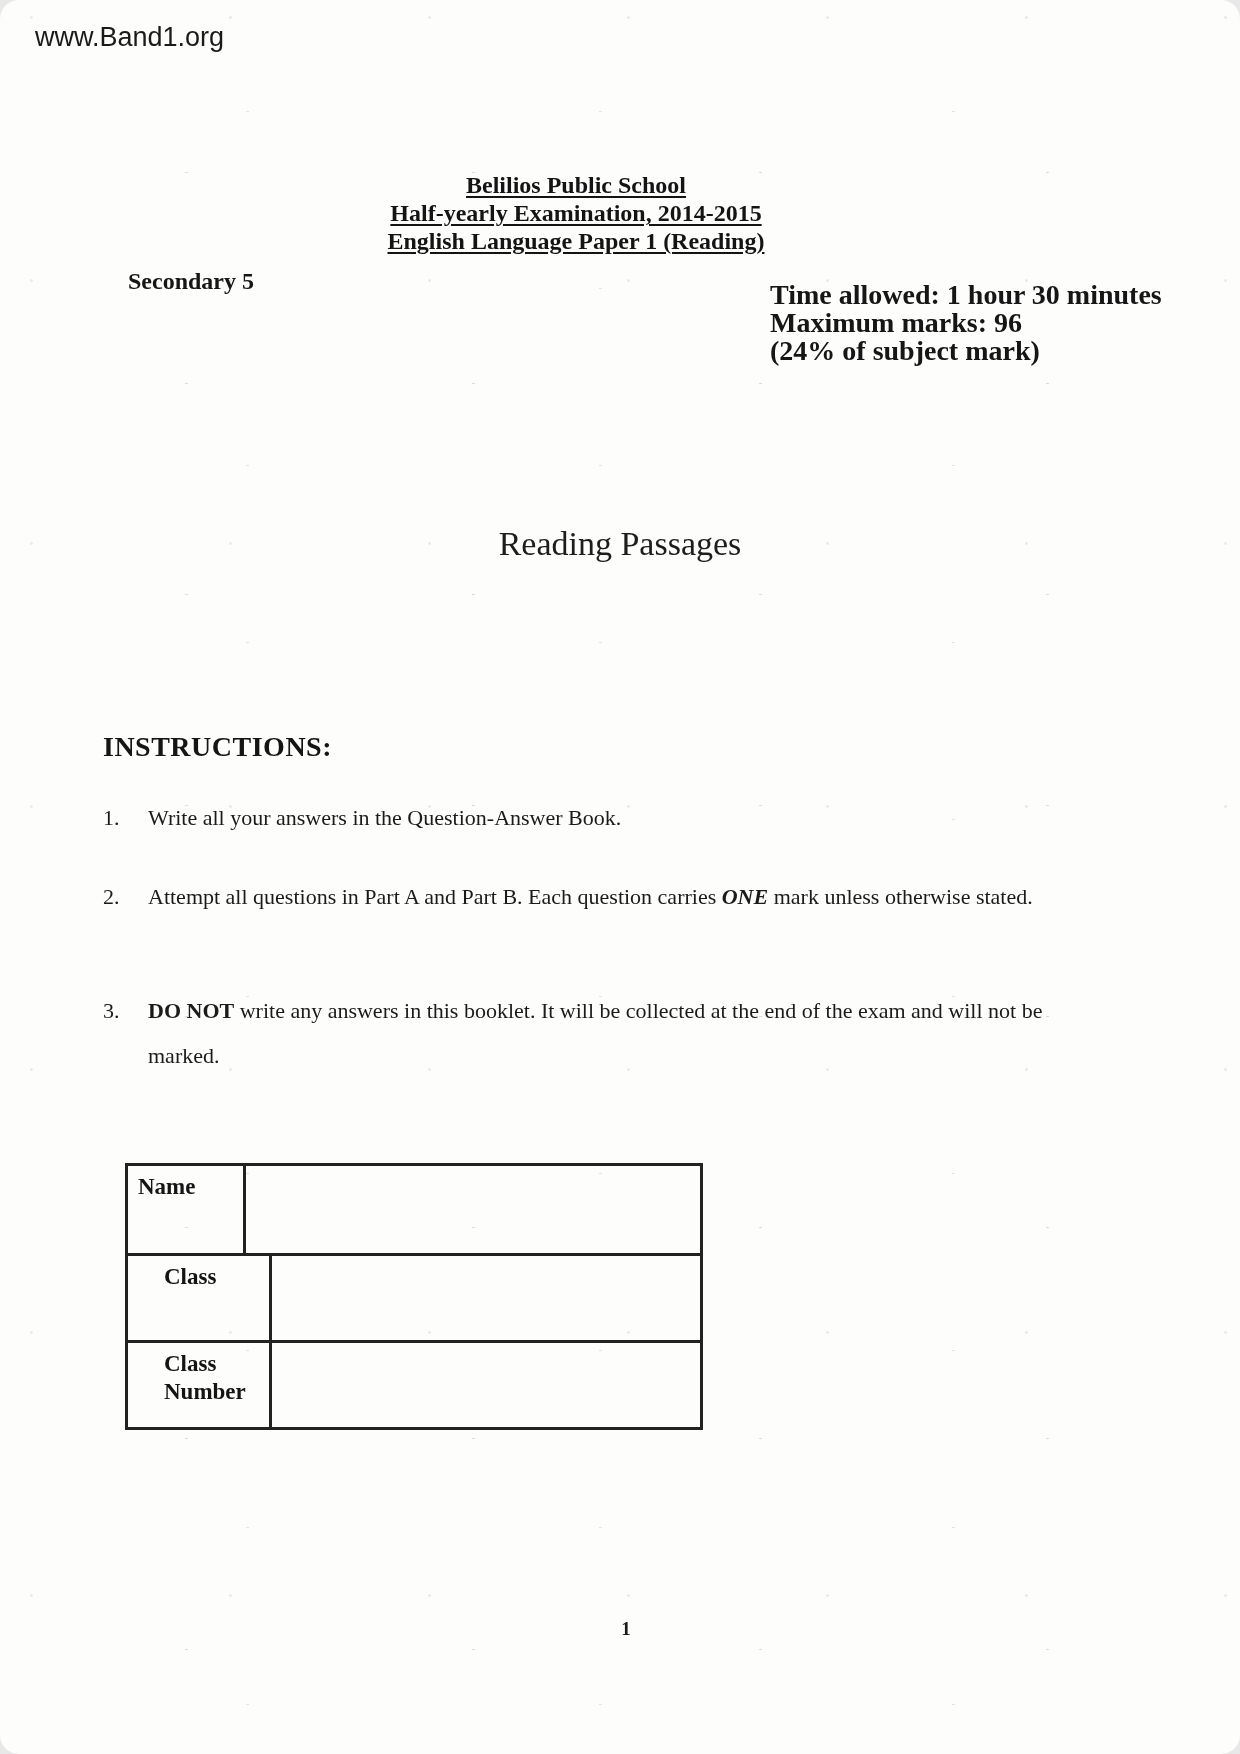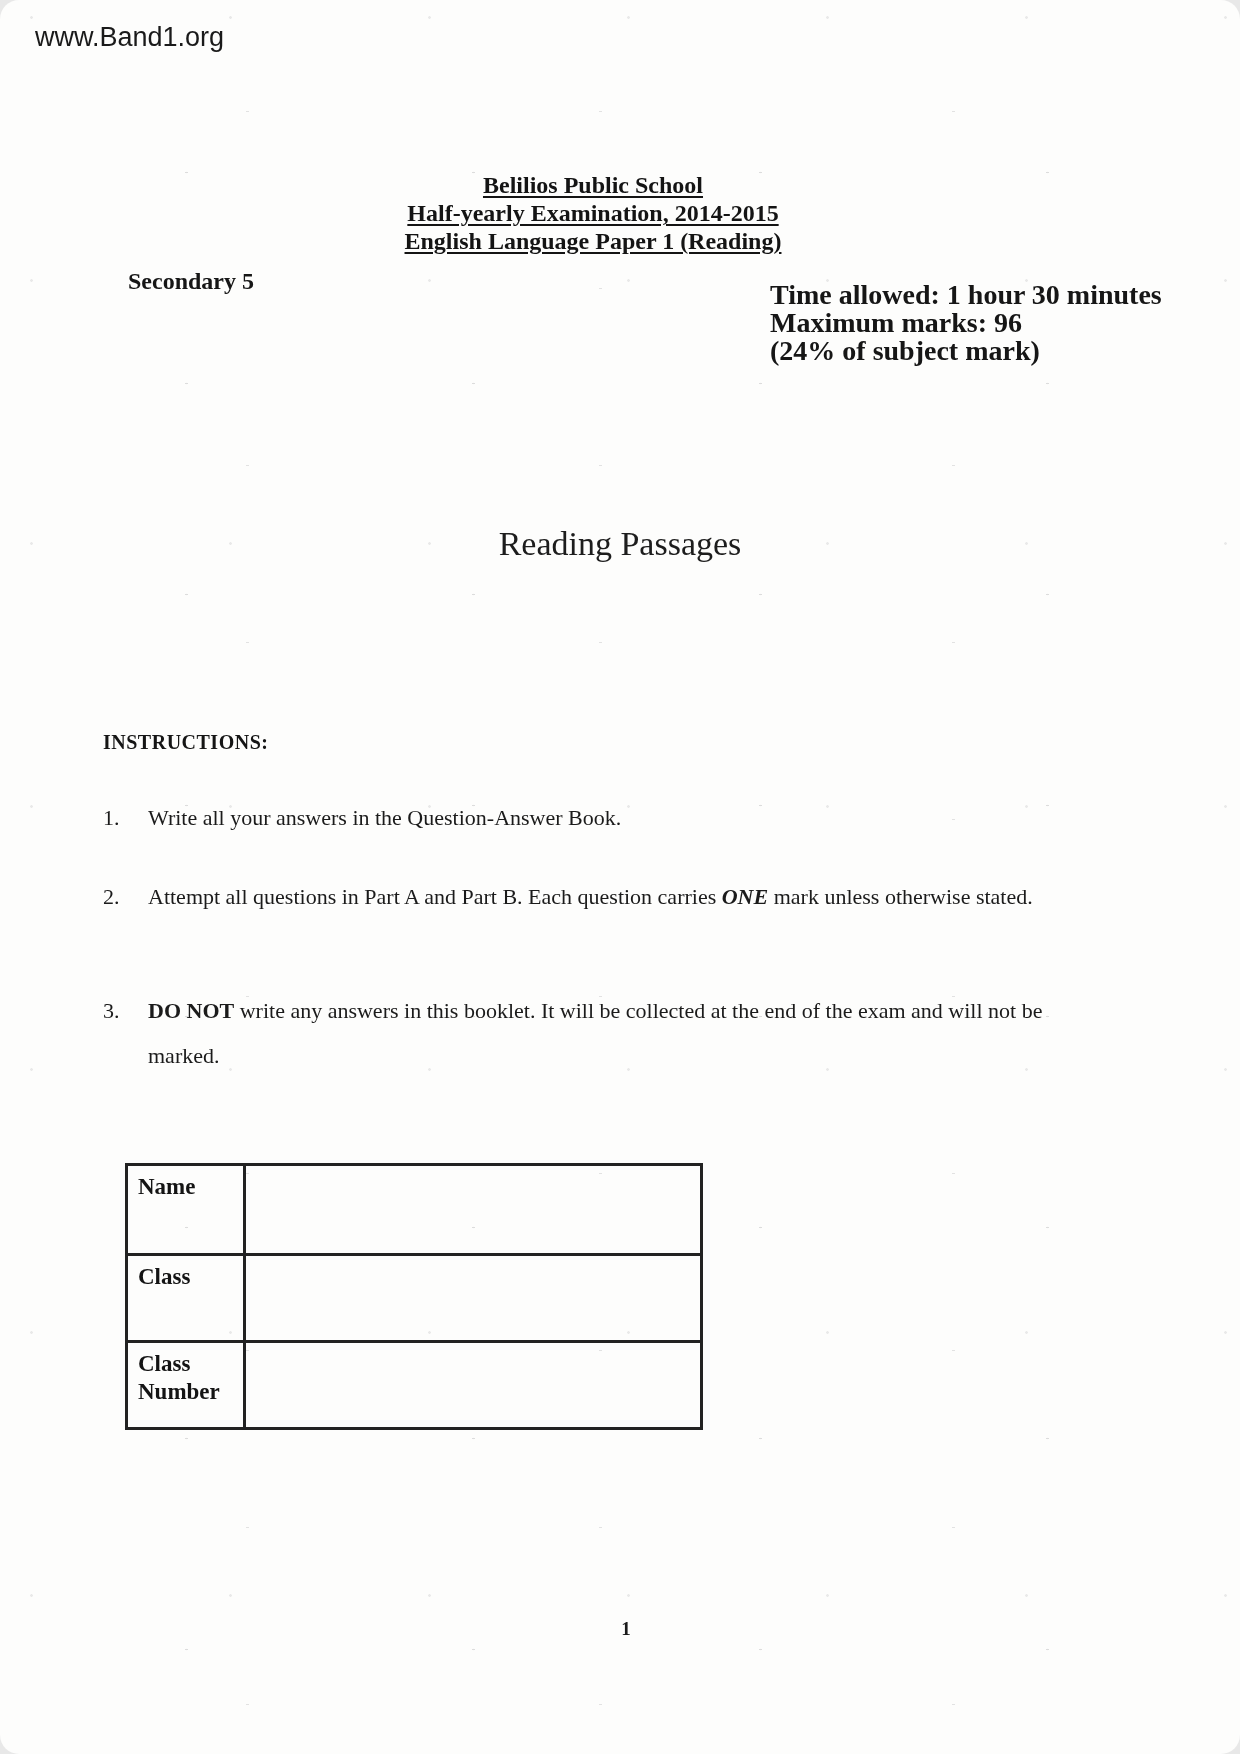--- a/index.html
+++ b/index.html
@@ -26,21 +26,21 @@
   .watermark {
     position: absolute;
     left: 35px; top: 22px;
     font-family: "Liberation Sans", sans-serif;
     font-size: 27px;
     color: #1a1a1a;
   }
 
   .title-block {
     position: absolute;
-    left: 17px; top: 171px;
+    left: 0; top: 171px;
     width: 1152px;
     text-align: center;
   }
   .title-line {
     font-weight: bold;
     font-size: 24px;
     line-height: 28px;
     text-decoration: underline;
     text-decoration-thickness: 2px;
     text-underline-offset: 3px;
@@ -70,21 +70,21 @@
     width: 1240px;
     text-align: center;
     font-size: 34px;
     color: #1d1d1d;
   }
 
   .instructions-heading {
     position: absolute;
     left: 103px; top: 731px;
     font-weight: bold;
-    font-size: 20px;
+    font-size: 28px;
     letter-spacing: 0.5px;
     color: #151515;
   }
 
   .instr-item {
     position: absolute;
     left: 103px;
     width: 950px;
     font-size: 22px;
     line-height: 45px;
@@ -107,21 +107,21 @@
   .student-table {
     position: absolute;
     left: 125px; top: 1163px;
     width: 578px;
     border: 3px solid #222;
   }
   .t-row {
     display: flex;
     height: 87px;
   }
-  .t-row + .t-row { border-top: 3px solid #222; }
+  .t-row + .t-row { border-top: 3px solid #222; padding-left: 26px; }
   .t-label {
     width: 118px;
     border-right: 3px solid #222;
     padding: 7px 8px 0 10px;
     font-weight: bold;
     font-size: 23px;
     line-height: 28px;
     color: #141414;
   }
   .t-value { flex: 1; }

